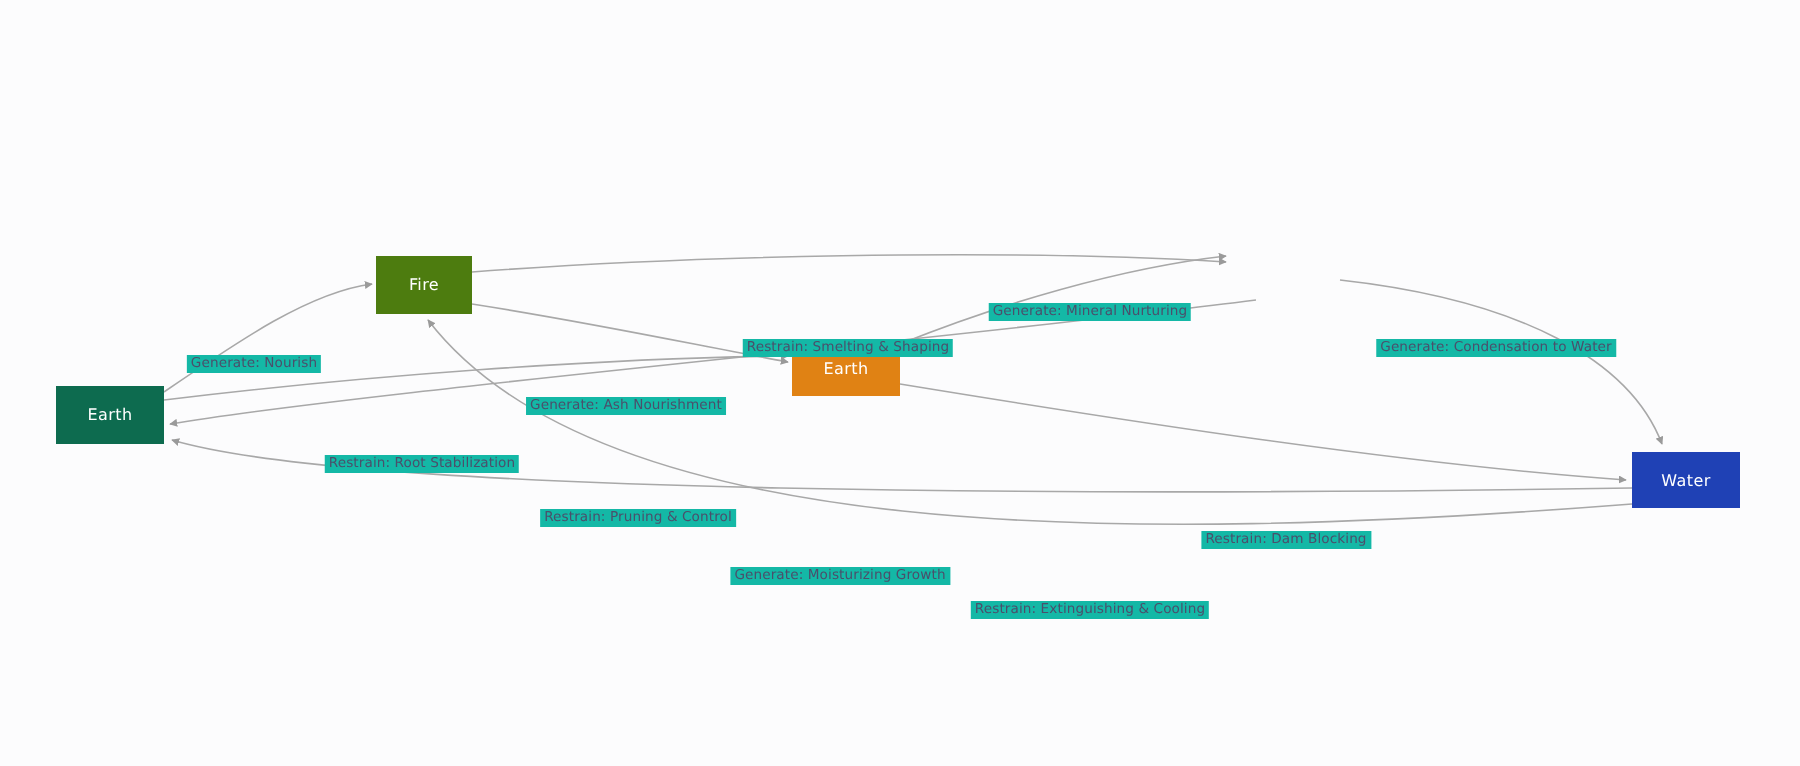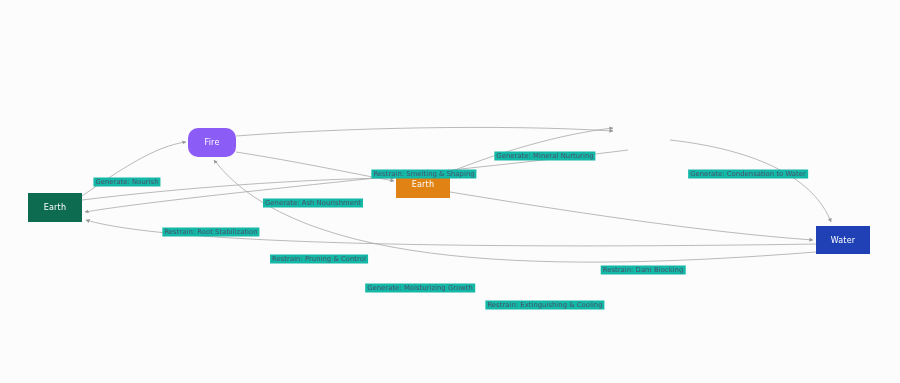--- a/index.html
+++ b/index.html
@@ -84,21 +84,21 @@
       <path d="M 816 244 C 560 248 180 248 86 220"></path>
 
       <path d="M 816 252 C 560 272 300 272 214 160"></path>
     </g>
   </svg>
 
   <div class="node" style="left:28px; top:193px; width:54px; height:29px; background:#0d6b4f;">
     <span>Earth</span>
   </div>
 
-  <div class="node" style="left:188px; top:128px; width:48px; height:29px; background:#8b5cf6;border-radius:10px;">
+  <div class="node" style="left:188px; top:128px; width:48px; height:29px; background:#4d7c0f;">
     <span>Fire</span>
   </div>
 
   <div class="node" style="left:396px; top:170px; width:54px; height:28px; background:#e08214;">
     <span>Earth</span>
   </div>
 
 
   <div class="node" style="left:816px; top:226px; width:54px; height:28px; background:#1f41b5;">
     <span>Water</span>

